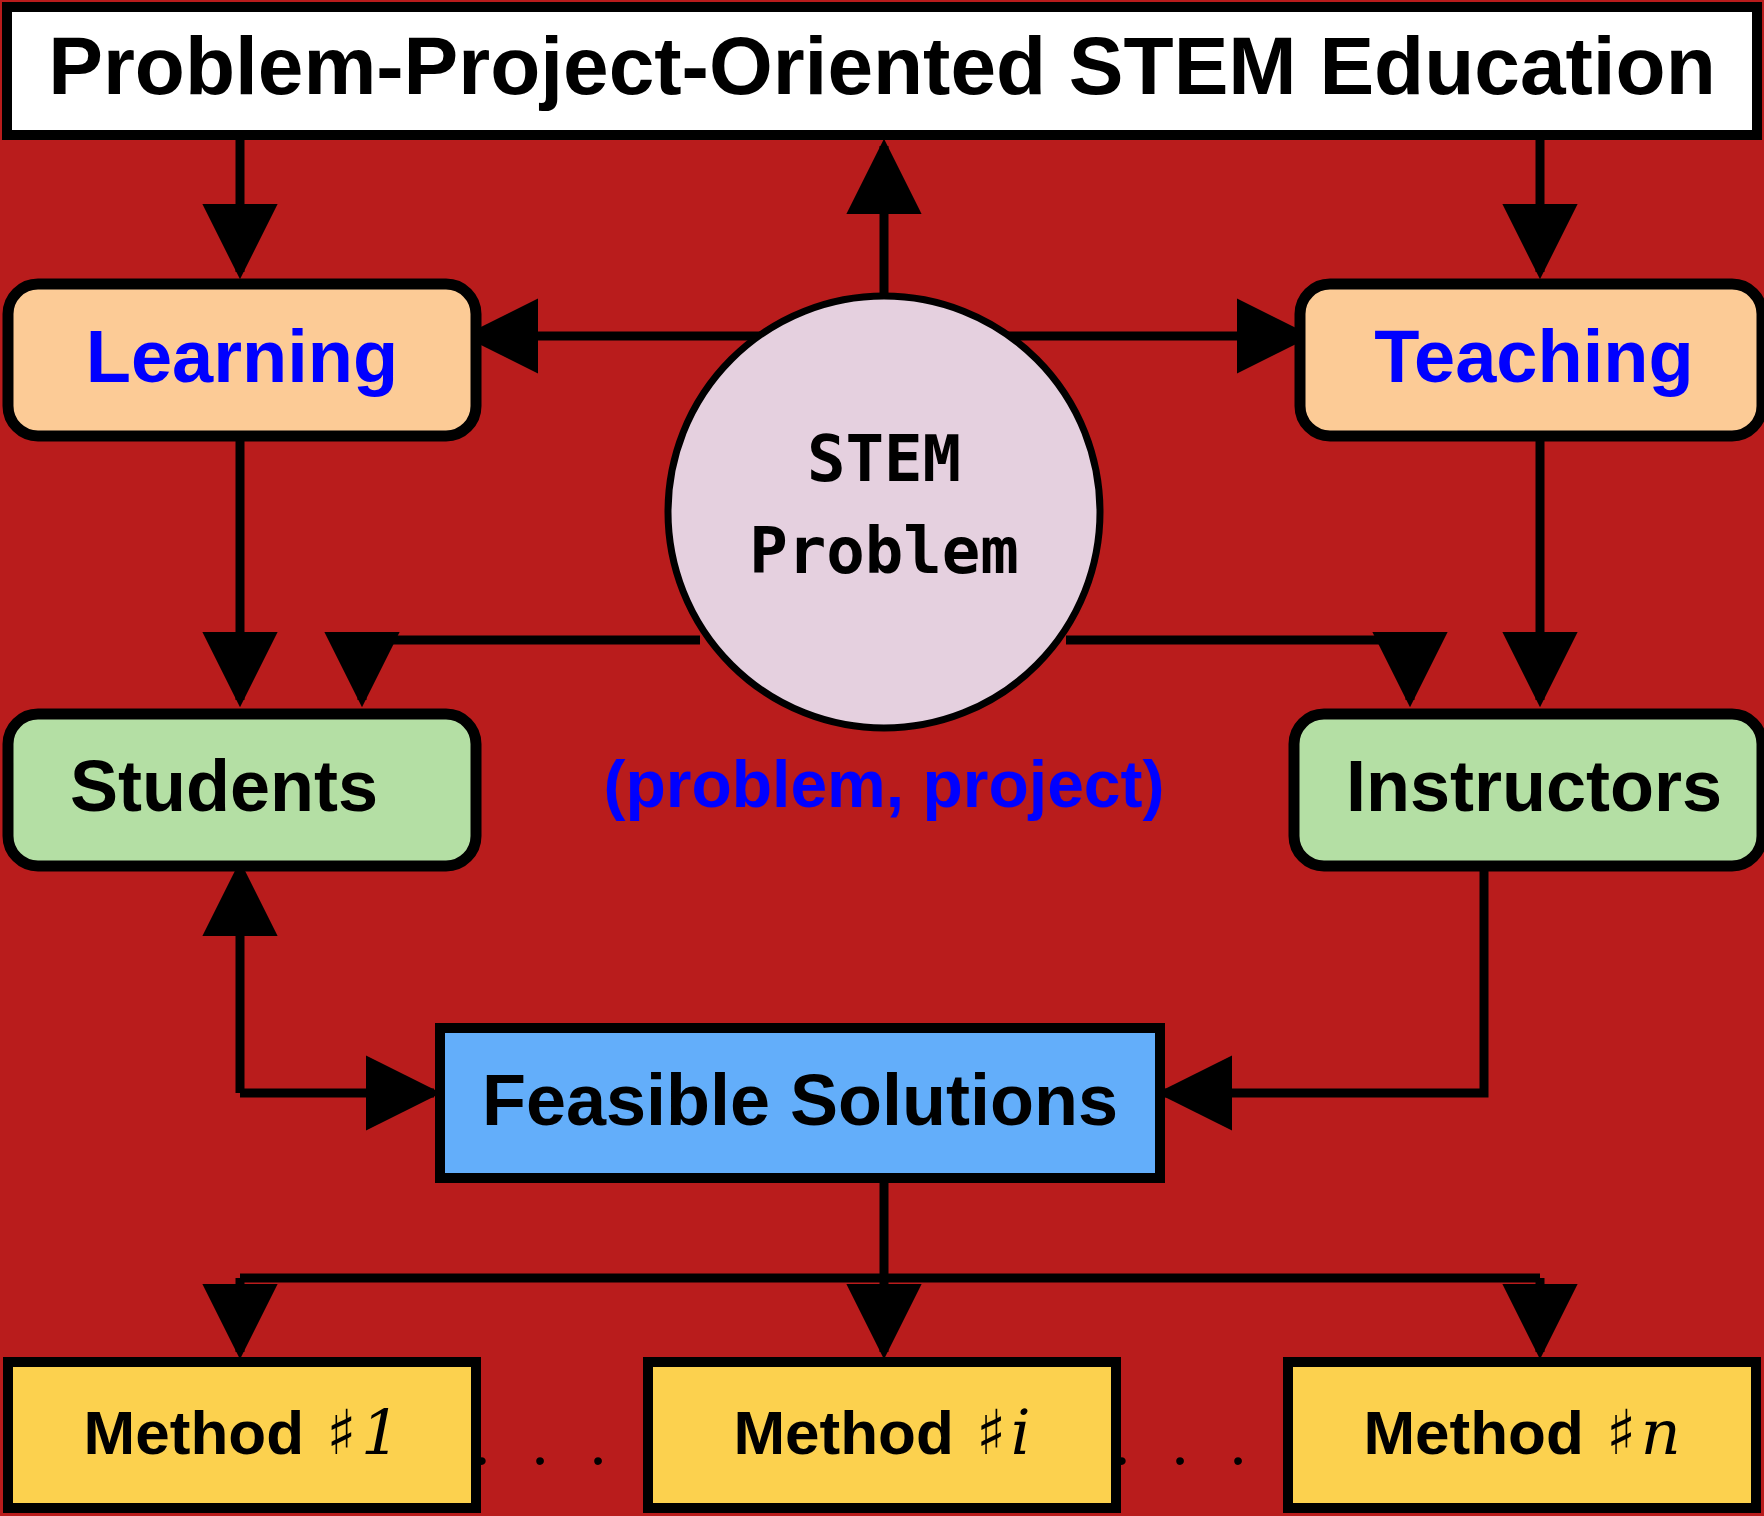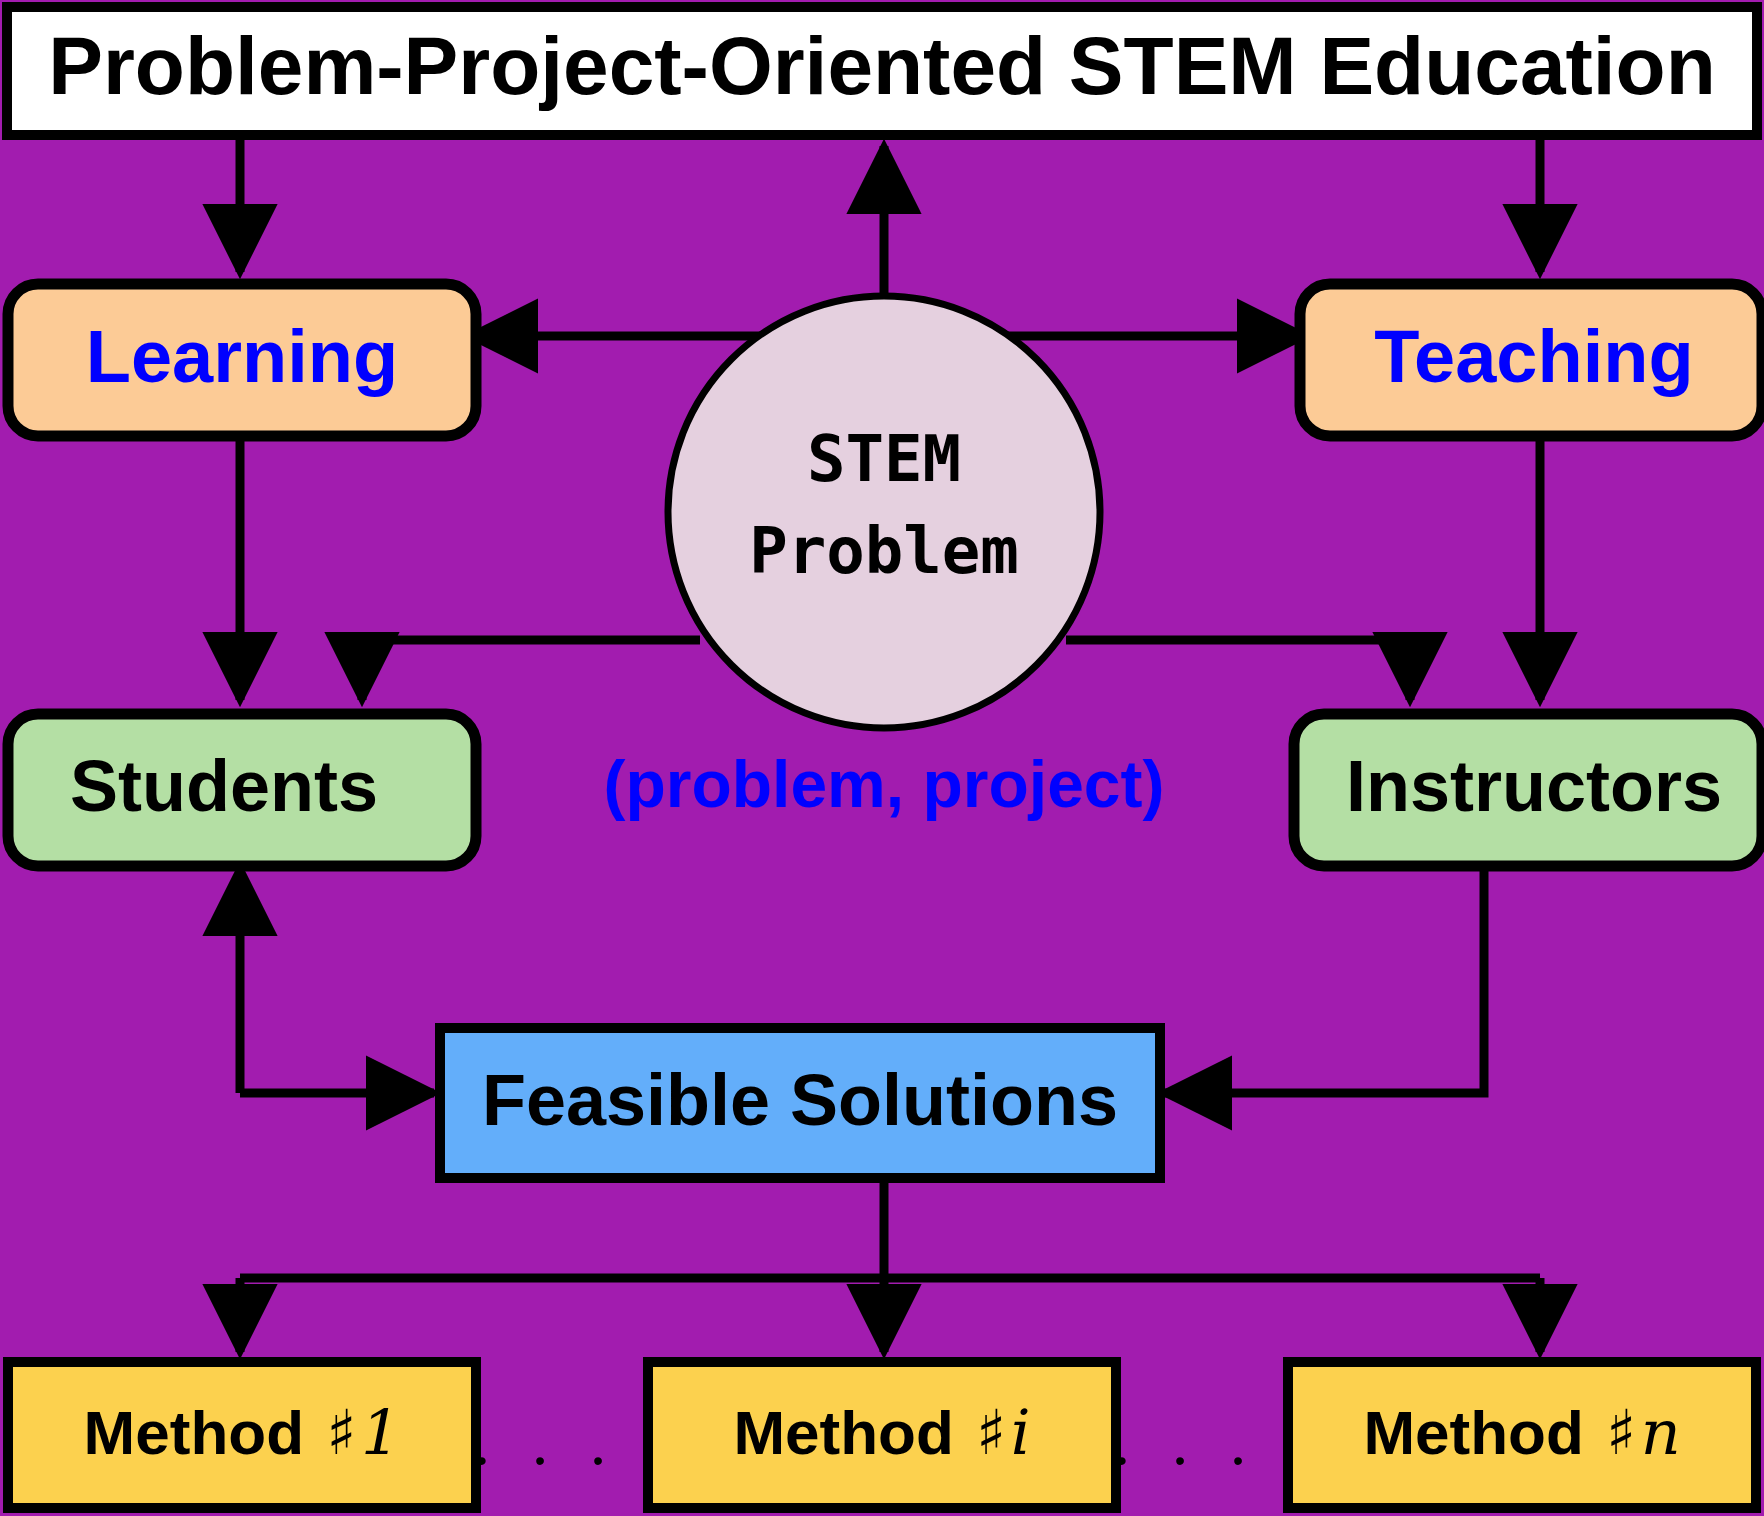--- a/index.html
+++ b/index.html
@@ -1,18 +1,18 @@
 <!DOCTYPE html>
 <html><head>
 <meta charset="utf-8">
 <style>
   html,body{margin:0;padding:0;background:#ffffff;}
   body{width:1764px;height:1516px;overflow:hidden;
        font-family:"Liberation Sans",sans-serif;}
-  #stage{position:relative;width:1764px;height:1516px;background:#a21caf;}
+  #stage{position:relative;width:1764px;height:1516px;background:#b91c1c;}
   svg{display:block;}
   .nodeLabel{dominant-baseline:middle;text-anchor:middle;}
   .lbl-title{font-family:"Liberation Sans",sans-serif;font-weight:bold;font-size:82px;fill:#000;}
   .lbl-blue{font-family:"Liberation Sans",sans-serif;font-weight:bold;font-size:74px;fill:#0000ff;}
   .lbl-black{font-family:"Liberation Sans",sans-serif;font-weight:bold;font-size:72px;fill:#000;}
   .lbl-mono{font-family:"DejaVu Sans Mono",monospace;font-weight:bold;font-size:64px;fill:#000;}
   .lbl-note{font-family:"Liberation Sans",sans-serif;font-weight:bold;font-size:66px;fill:#0000ff;}
   .lbl-method{font-family:"Liberation Sans",sans-serif;font-weight:bold;font-size:62px;fill:#000;}
   .lbl-sharp{font-family:"DejaVu Serif",serif;font-weight:normal;font-size:62px;fill:#000;}
   .lbl-idx{font-family:"DejaVu Serif",serif;font-style:italic;font-weight:normal;font-size:62px;fill:#000;}

